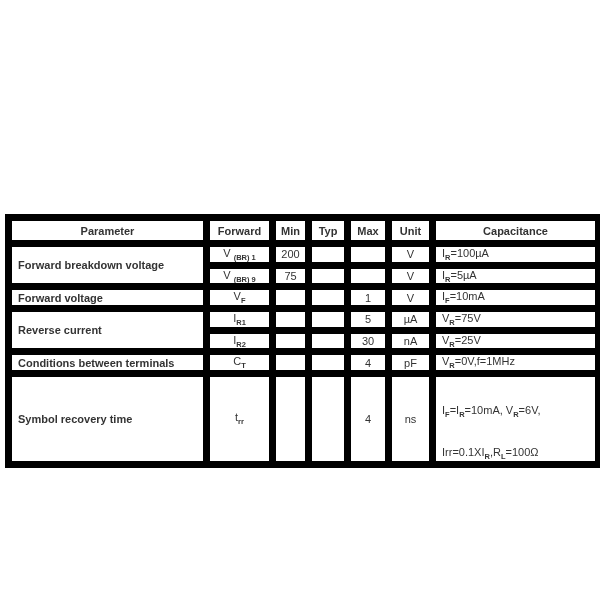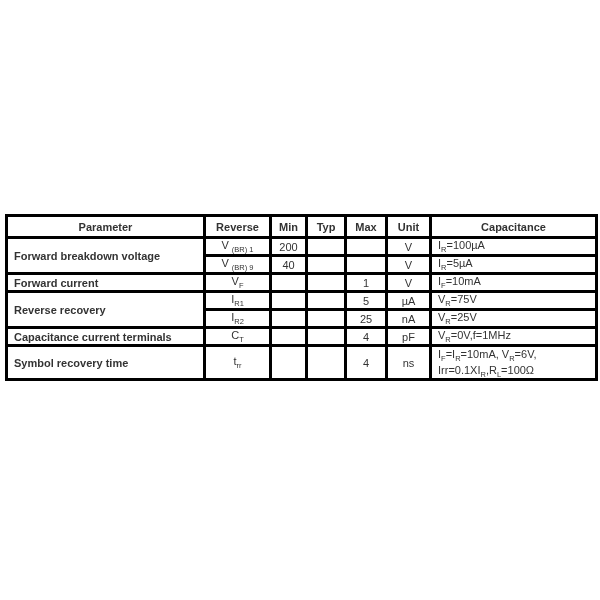--- a/index.html
+++ b/index.html
@@ -18,21 +18,21 @@
   .spec-table {
     position: absolute;
     left: 5px;
     top: 214px;
     width: 590px;
     border-collapse: collapse;
     table-layout: fixed;
   }
   .spec-table th,
   .spec-table td {
-    border: 3px solid #000000;
+    border: 7px solid #000000;
     font-size: 11px;
     padding: 0;
     text-align: center;
     vertical-align: middle;
     color: #333333;
     overflow: hidden;
     white-space: nowrap;
   }
   .spec-table th {
     font-weight: bold;
@@ -43,96 +43,98 @@
   .cell-left {
     text-align: left !important;
     padding-left: 6px !important;
   }
   .param-cell {
     font-weight: bold;
   }
   .cond-line {
     line-height: 15px;
     text-align: left;
+    margin-top: 26px;
   }
   sub {
     font-size: 7.5px;
     line-height: 1;
+    font-weight: bold;
   }
 </style>
 </head>
 <body>
 
 <table class="spec-table">
   <colgroup>
     <col style="width:198px">
     <col style="width:66px">
     <col style="width:36px">
     <col style="width:39px">
     <col style="width:41px">
     <col style="width:44px">
     <col style="width:166px">
   </colgroup>
   <thead>
     <tr>
       <th>Parameter</th>
-      <th>Reverse</th>
+      <th>Forward</th>
       <th>Min</th>
       <th>Typ</th>
       <th>Max</th>
       <th>Unit</th>
       <th>Capacitance</th>
     </tr>
   </thead>
   <tbody>
     <tr class="row-std">
       <td class="cell-left param-cell" rowspan="2">Forward breakdown voltage</td>
       <td><span>V </span><sub>(BR) 1</sub></td>
       <td>200</td>
       <td></td>
       <td></td>
       <td>V</td>
       <td class="cell-left"><span>I</span><sub>R</sub><span>=100µA</span></td>
     </tr>
     <tr class="row-std">
       <td><span>V </span><sub>(BR) 9</sub></td>
-      <td>40</td>
+      <td>75</td>
       <td></td>
       <td></td>
       <td>V</td>
       <td class="cell-left"><span>I</span><sub>R</sub><span>=5µA</span></td>
     </tr>
     <tr class="row-std">
-      <td class="cell-left param-cell">Forward current</td>
+      <td class="cell-left param-cell">Forward voltage</td>
       <td><span>V</span><sub>F</sub></td>
       <td></td>
       <td></td>
       <td>1</td>
       <td>V</td>
       <td class="cell-left"><span>I</span><sub>F</sub><span>=10mA</span></td>
     </tr>
     <tr class="row-std">
-      <td class="cell-left param-cell" rowspan="2">Reverse recovery</td>
+      <td class="cell-left param-cell" rowspan="2">Reverse current</td>
       <td><span>I</span><sub>R1</sub></td>
       <td></td>
       <td></td>
       <td>5</td>
       <td>µA</td>
       <td class="cell-left"><span>V</span><sub>R</sub><span>=75V</span></td>
     </tr>
     <tr class="row-std">
       <td><span>I</span><sub>R2</sub></td>
       <td></td>
       <td></td>
-      <td>25</td>
+      <td>30</td>
       <td>nA</td>
       <td class="cell-left"><span>V</span><sub>R</sub><span>=25V</span></td>
     </tr>
     <tr class="row-std">
-      <td class="cell-left param-cell">Capacitance current terminals</td>
+      <td class="cell-left param-cell">Conditions between terminals</td>
       <td><span>C</span><sub>T</sub></td>
       <td></td>
       <td></td>
       <td>4</td>
       <td>pF</td>
       <td class="cell-left"><span>V</span><sub>R</sub><span>=0V,f=1MHz</span></td>
     </tr>
     <tr class="row-tall">
       <td class="cell-left param-cell">Symbol recovery time</td>
       <td><span>t</span><sub>rr</sub></td>

